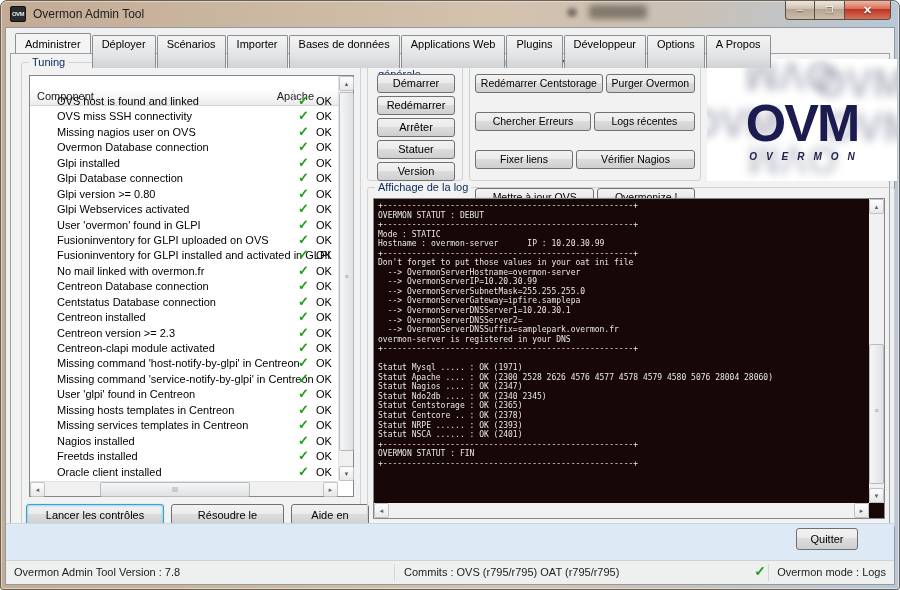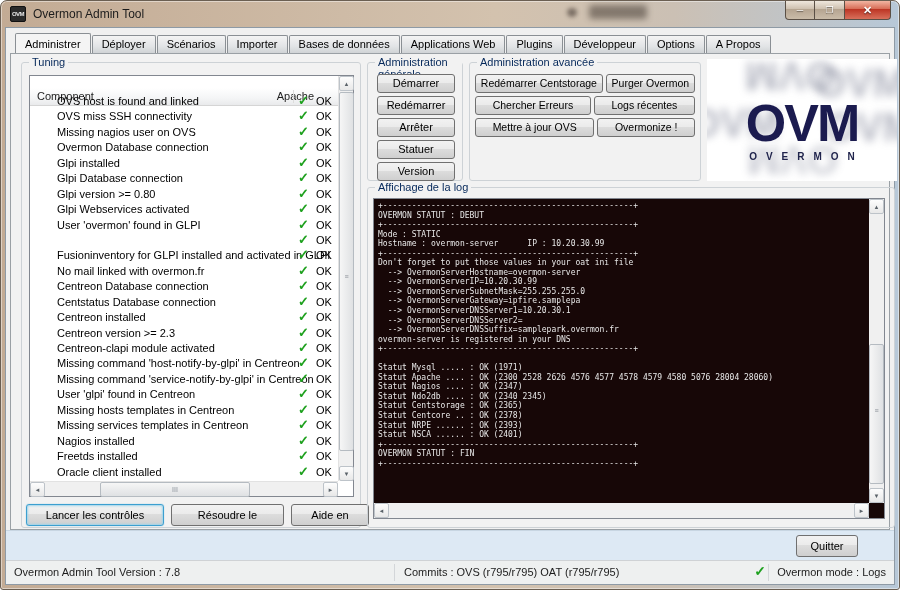--- a/index.html
+++ b/index.html
@@ -40,21 +40,21 @@
     font-size:11px; font-weight:bold;
   }
 
   
   .client { position:absolute; left:4px; right:4px; top:26px; bottom:4px;
     background:#f0f0f0; border:1px solid #8e9aa5; }
 
   
   .tabstrip { position:absolute; left:9px; top:7px; right:9px; height:19px; display:flex; z-index:2; }
   .tab {
-    padding:0 9px; margin-right:1px; height:18px; line-height:17px; font-size:11px;
+    padding:0 9px; margin-right:1px; height:33px; line-height:17px; font-size:11px;
     background:linear-gradient(#f4f4f4,#e2e4e6 60%,#d0d3d6);
     border:1px solid #8a8f94; border-bottom:none; border-radius:2px 2px 0 0; color:#000;
   }
   .tab.active {
     background:#f4f4f4; height:20px; margin-top:-2px; line-height:20px; font-weight:400;
     position:relative; z-index:3;
   }
   .tabpage { position:absolute; left:4px; right:4px; top:25px; bottom:54px;
     background:#f2f2f2; border:1px solid #9aa0a5; }
 
@@ -101,49 +101,49 @@
     border:1px solid #707070; border-radius:3px; line-height:20px; text-align:center;
   }
   .btn.focus { border:1px solid var(--focus_blue,#3c9fd0); box-shadow:0 0 2px 1px #9fd4ea inset, 0 0 1px #5db2d8; }
 
   
   .gb-general { left:356px; top:8px; width:96px; height:119px; }
   .gen-btns { position:absolute; left:9px; top:11px; width:78px; display:flex; flex-direction:column; gap:3px; }
   .gen-btns .btn { height:19px; line-height:17px; padding:0 2px; }
 
   .gb-advanced { left:458px; top:8px; width:232px; height:119px; }
-  .adv-rows { position:absolute; left:5px; top:11px; right:5px; display:flex; flex-direction:column; gap:3px; }
+  .adv-rows { position:absolute; left:5px; top:11px; right:5px; display:flex; flex-direction:column; gap:19px; }
   .adv-row { display:flex; gap:3px; }
   .adv-row .btn { flex:1 1 auto; height:19px; line-height:17px; padding:0 4px; white-space:nowrap; font-size:10.5px; }
 
   
   .logo-box { position:absolute; left:696px; top:5px; width:190px; height:122px; background:#fff; overflow:hidden; }
   .logo-main { position:absolute; left:50%; top:34px; transform:translateX(-50%);
     font-size:52px; font-weight:bold; color:#1b1b4f; letter-spacing:-2px; font-family:"Liberation Sans",sans-serif; }
   .logo-echo { position:absolute; font-size:40px; font-weight:bold; color:#7b7f93; filter:blur(4px); opacity:.55; }
   .e1 { left:38px; top:-6px; transform:rotate(180deg); }
   .e2 { left:108px; top:2px; }
   .e3 { left:-18px; top:42px; }
   .e4 { left:118px; top:46px; }
   .e5 { left:40px; top:78px; transform:rotate(180deg); opacity:.4; }
   .logo-sub { position:absolute; left:50%; top:92px; transform:translateX(-50%);
-    font-size:10px; font-weight:bold; color:#20244c; letter-spacing:9px; padding-left:9px; white-space:nowrap; }
+    font-size:10px; font-weight:bold; color:#20244c; letter-spacing:9px; padding-left:9px; white-space:nowrap;font-style:italic; }
 
   
   .gb-log { left:356px; top:133px; width:528px; height:341px; }
   .logbox { position:absolute; left:5px; top:10px; right:9px; bottom:8px;
     background:var(--log_bg,#170707); border:1px solid #828790; }
   .log-pre { position:absolute; left:4px; top:2px; right:16px; bottom:16px; overflow:hidden;
     font-family:"DejaVu Sans Mono","Liberation Mono",monospace; font-size:8px; line-height:9.55px;
     color:var(--log_text,#e8e8e8); white-space:pre; }
   .vsb-log { right:0; top:0; width:15px; bottom:15px; background:#f0f0f0; }
   .hsb-log { left:0; bottom:0; right:15px; height:15px; background:#f0f0f0; }
 
   
-  .quit-strip { position:absolute; left:0; right:0; bottom:24px; height:30px;
+  .quit-strip { position:absolute; left:0; right:0; bottom:24px; height:37px;
     background:#dde9f4; border-top:1px solid #c8d6e2; }
   .quit-btn { position:absolute; right:36px; top:4px; width:62px; }
 
   .statusbar { position:absolute; left:0; right:0; bottom:0; height:24px;
     background:#eef0f0; border-top:1px solid #cfd2d5; font-size:11px; color:#1c1c1c; }
   .sb-seg-sep { position:absolute; top:3px; bottom:3px; width:1px; background:#d3d6d9; }
   .status-version { position:absolute; left:8px; top:5px; }
   .status-commits { position:absolute; left:398px; top:5px; }
   .status-mode { position:absolute; right:8px; top:5px; }
   .status-check { position:absolute; right:128px; top:2px; color:var(--accent_green,#1fa11f);
@@ -253,20 +253,21 @@
                 <span class="lstatus">OK</span>
               </div>
 
               <div class="lrow">
                 <span class="lname">User 'overmon' found in GLPI</span>
                 <span class="lcheck">✓</span>
                 <span class="lstatus">OK</span>
               </div>
 
               <div class="lrow">
+                <span class="lname">Fusioninventory for GLPI uploaded on OVS</span>
                 <span class="lcheck">✓</span>
                 <span class="lstatus">OK</span>
               </div>
 
               <div class="lrow">
                 <span class="lname">Fusioninventory for GLPI installed and activated in GLPI</span>
                 <span class="lcheck">✓</span>
                 <span class="lstatus">OK</span>
               </div>
 
@@ -401,20 +402,24 @@
               <div class="btn">Redémarrer Centstorage</div>
               <div class="btn">Purger Overmon</div>
             </div>
 
             <div class="adv-row">
               <div class="btn">Chercher Erreurs</div>
               <div class="btn">Logs récentes</div>
             </div>
 
 
+            <div class="adv-row">
+              <div class="btn">Fixer liens</div>
+              <div class="btn">Vérifier Nagios</div>
+            </div>
 
             <div class="adv-row">
               <div class="btn">Mettre à jour OVS</div>
               <div class="btn">Overmonize !</div>
             </div>
           </div>
       </div>
 
       <div class="logo-box">
         <div class="logo-echo e1">OVM</div>

